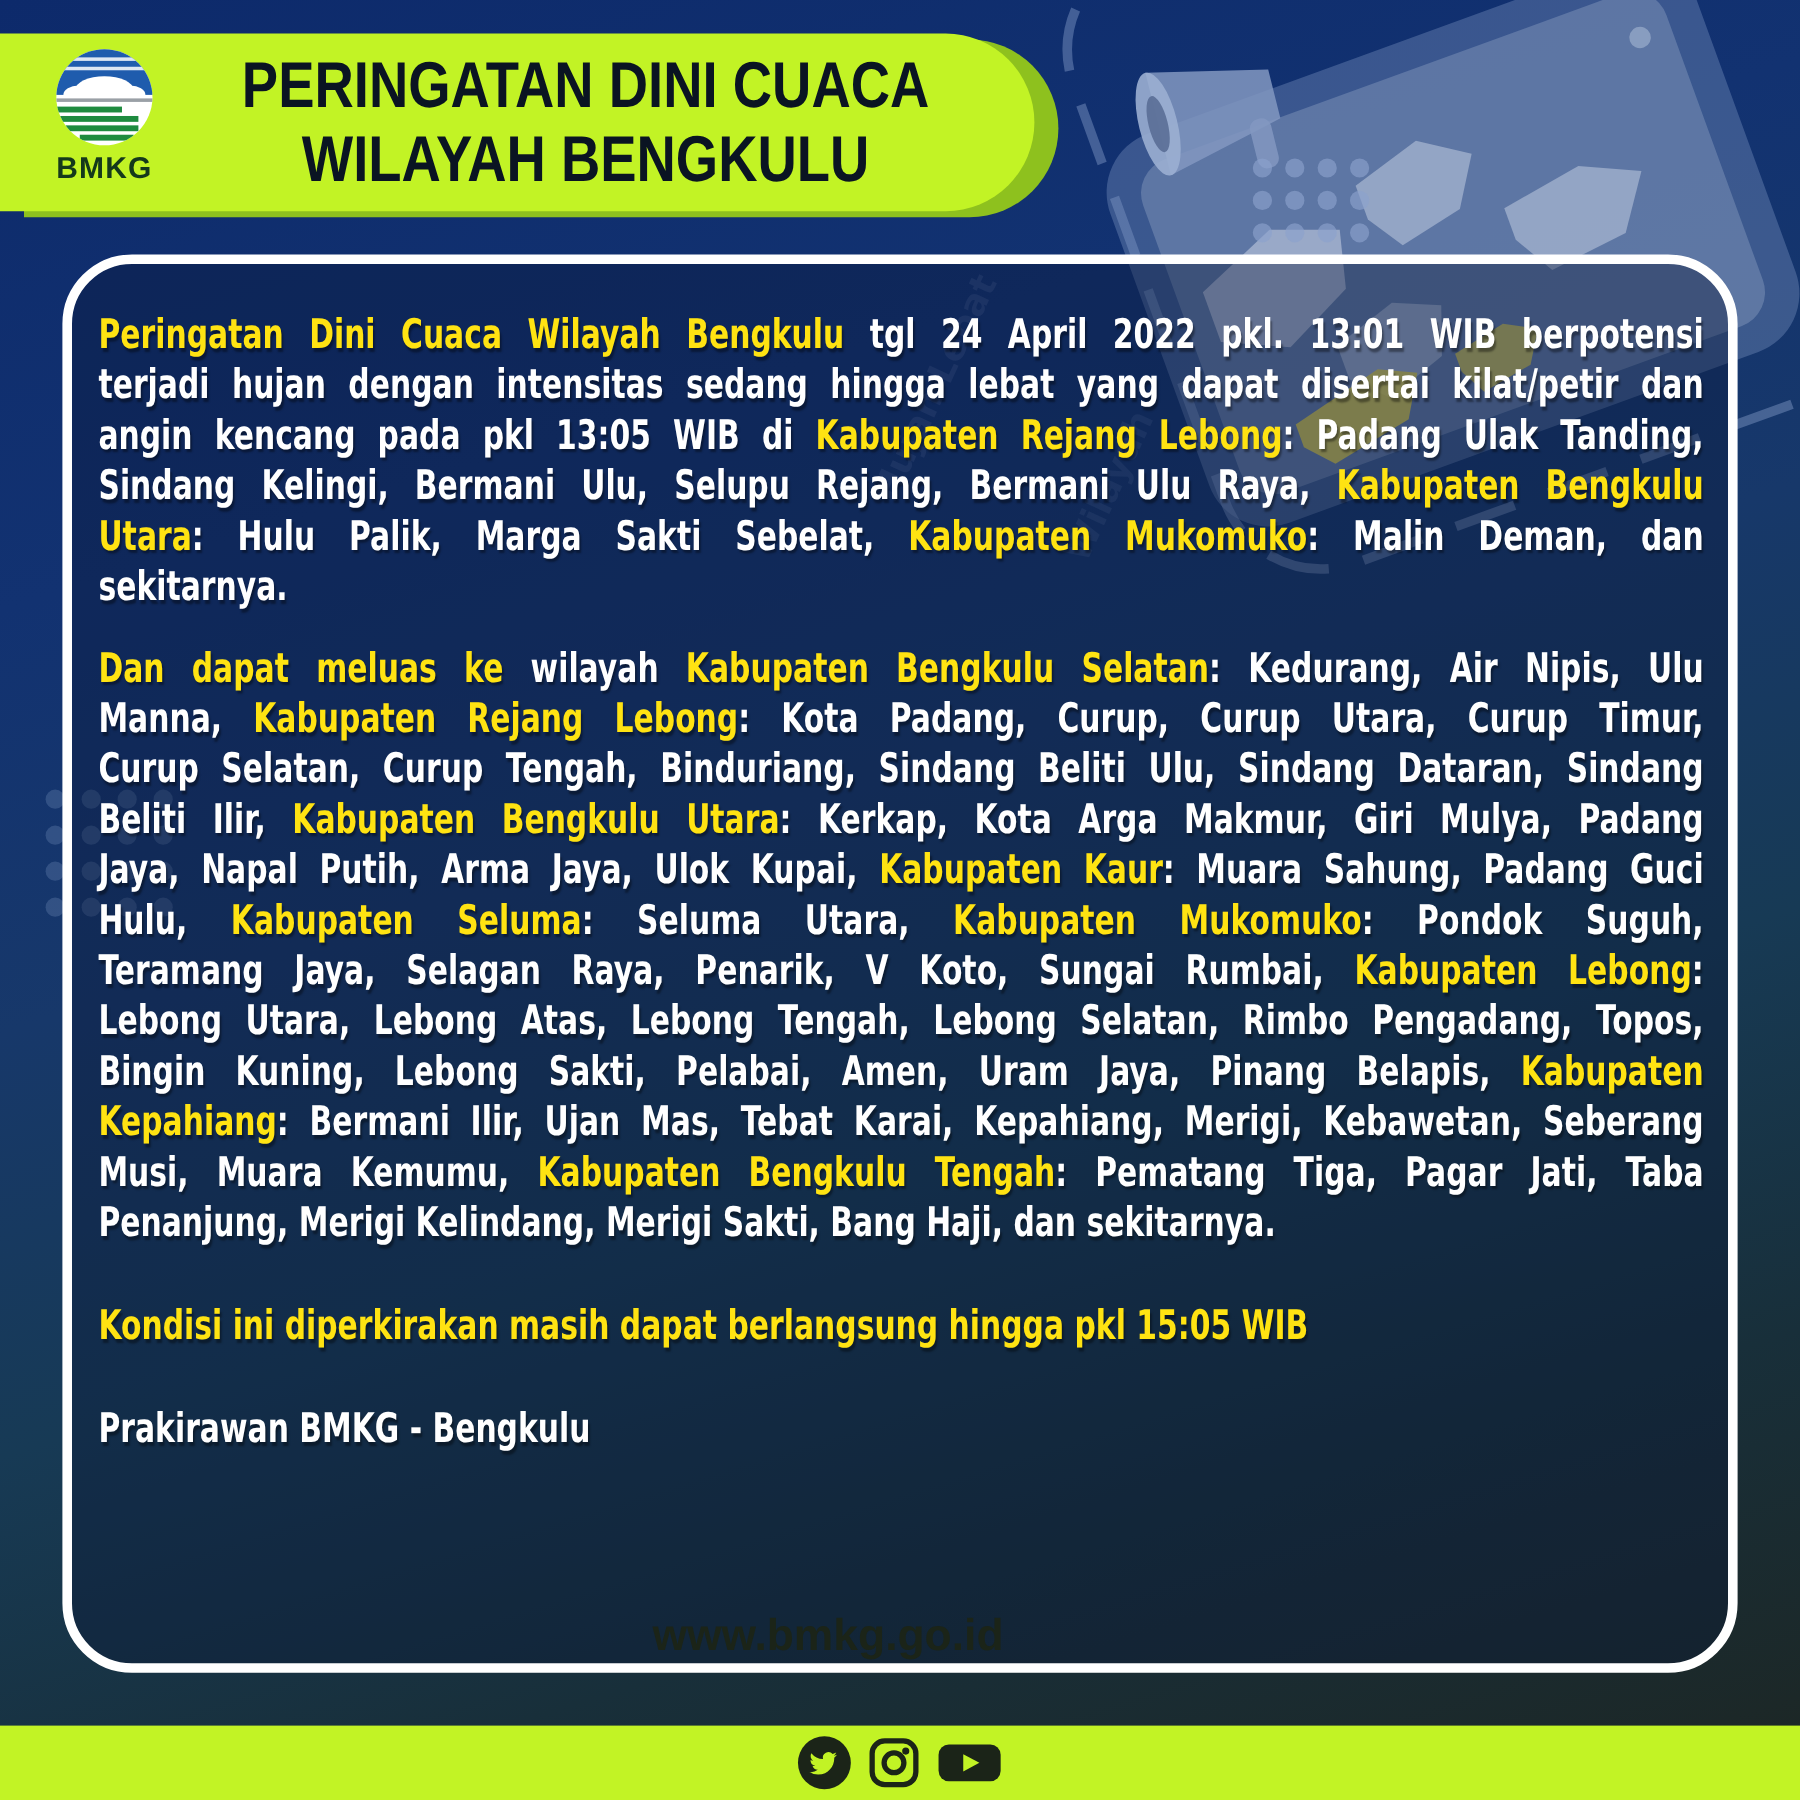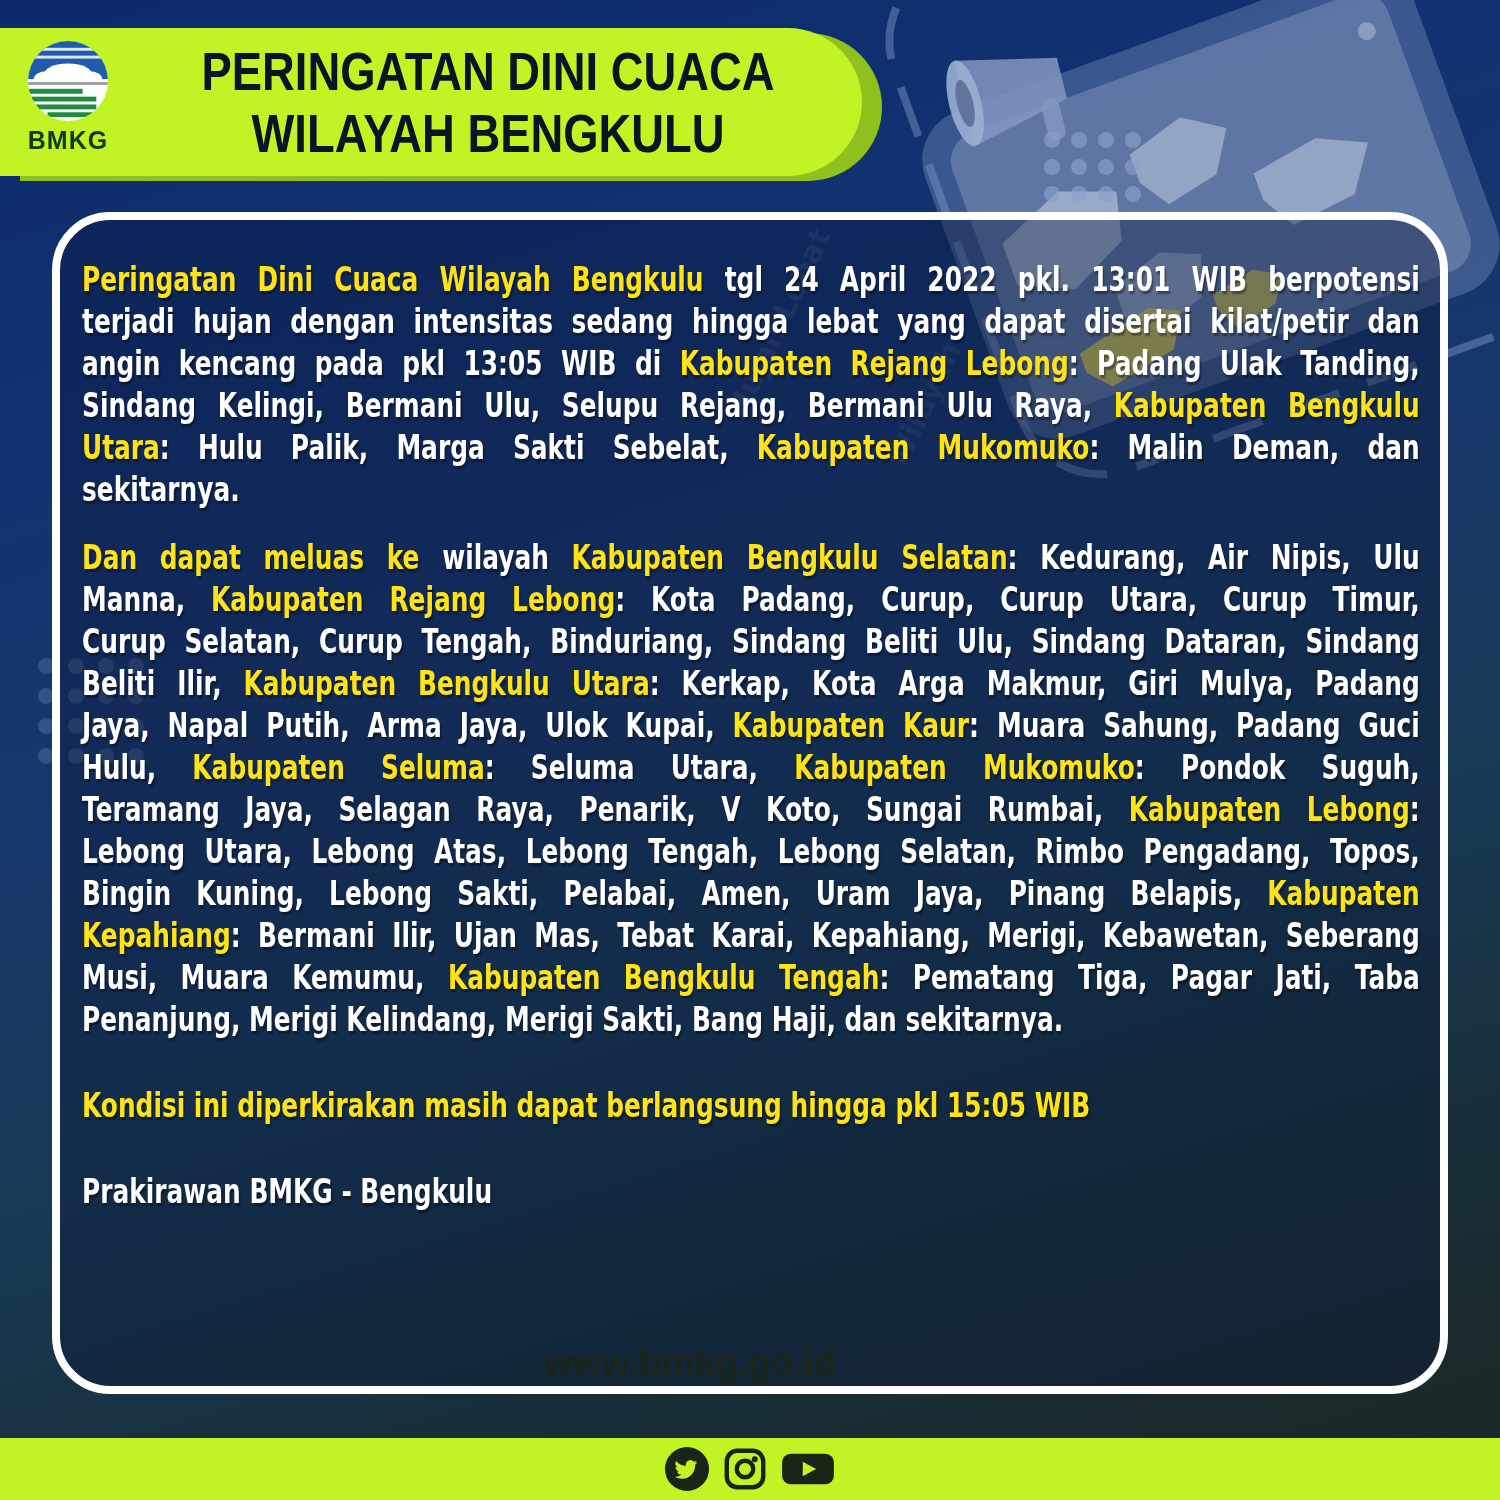--- a/index.html
+++ b/index.html
@@ -9,21 +9,21 @@
     font-family:"DejaVu Sans",sans-serif;
   }
   .deco{position:absolute;left:0;top:0;z-index:0;pointer-events:none;}
 
   
   .banner{
     position:absolute;left:0;top:28px;width:862px;height:148px;z-index:3;
     background:#c2f325;border-radius:0 78px 78px 0;
     box-shadow:20px 5px 0 0 #8ec11e;
   }
-  .logo{position:absolute;left:20px;top:12px;width:96px;text-align:center;}
+  .logo{position:absolute;left:39px;top:12px;width:96px;text-align:center;}
   .logo-label{font:bold 25px/28px "Liberation Sans",sans-serif;color:#14391b;letter-spacing:1px;margin-top:-2px;}
   .titles{
     position:absolute;left:140px;right:26px;top:0;height:100%;
     display:flex;flex-direction:column;justify-content:center;align-items:center;
     transform:scaleX(.84);
     font:bold 54px/62px "Liberation Sans",sans-serif;color:#0a1422;text-align:center;white-space:nowrap;
   }
 
   
   .warning-box{

